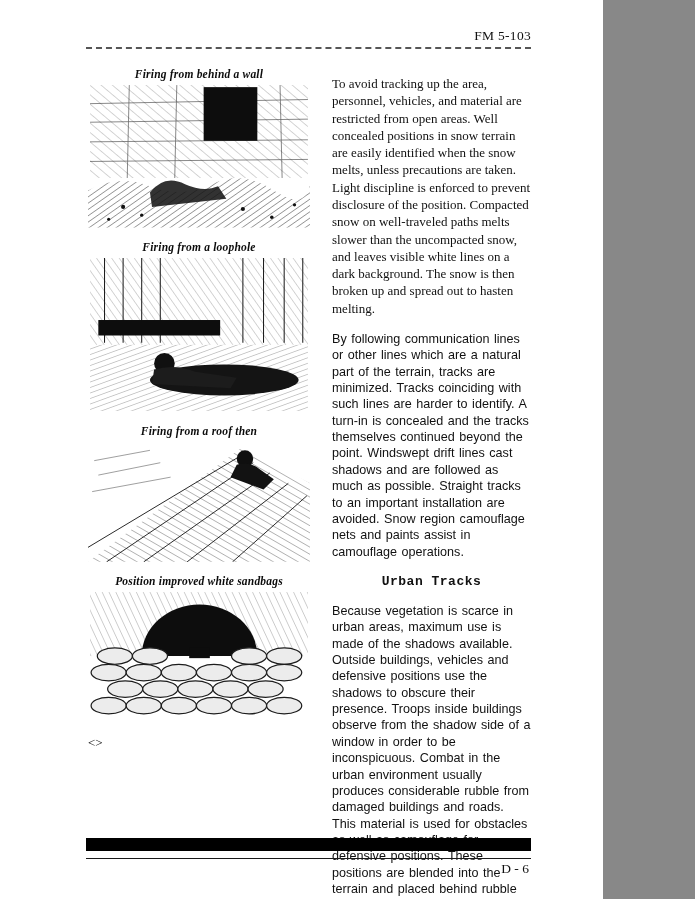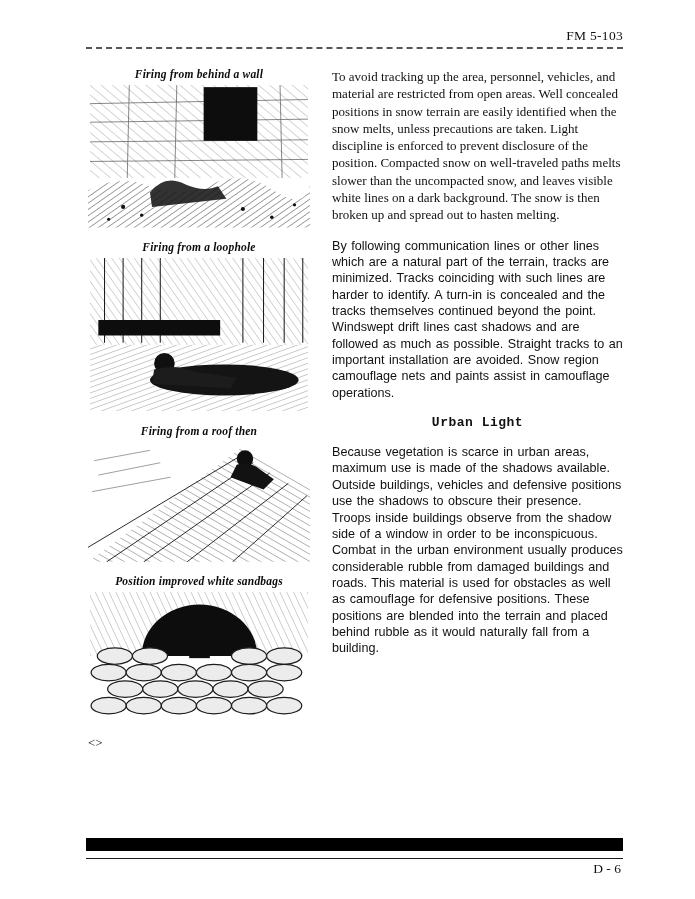--- a/index.html
+++ b/index.html
@@ -1,18 +1,18 @@
 <!DOCTYPE html>
 <html><head>
 <meta charset="utf-8">
 <style>
   html,body{margin:0;padding:0;background:#888;}
   .page{
     position:relative;
-    width:695px;height:899px;
+    width:603px;height:899px;
     background:#fff;
     overflow:hidden;
     font-family:"Liberation Serif",serif;
     color:#111;
   }
   
   .header{position:absolute;top:28px;left:86px;right:72px;}
   .doc-id{text-align:right;font-size:13.5px;letter-spacing:.3px;padding-bottom:3px;}
   .header-rule{border-bottom:2px dashed #555;height:0;}
   
@@ -26,21 +26,21 @@
     font-style:italic;font-weight:700;
     font-size:11.5px;letter-spacing:.2px;
     margin-bottom:3px;color:#0c0c0c;
   }
   .figure svg{display:block;width:100%;height:auto;background:#fff;}
   .nav-symbol{font-family:"Liberation Serif",serif;font-size:13px;text-align:left;margin-top:4px;}
   
   .serif-para{
     font-family:"Liberation Serif",serif;
     font-size:13px;line-height:1.33;
-    margin:0 0 14px 0;
+    margin:7px 0 14px 0;
   }
   .mono-para{
     font-family:Liberation Sans, sans-serif;
     font-size:12.6px;line-height:1.3;
     margin:0 0 14px 0;
     word-spacing:1px;
   }
   .urban-heading{
     font-family:"Liberation Mono","DejaVu Sans Mono",monospace;
     font-size:13px;font-weight:700;
@@ -193,21 +193,21 @@
           <rect x="98" y="56" width="20" height="10" fill="#0d0d0d"></rect>
         </svg>
       </div>
 
       <div class="nav-symbol">&lt;&gt;</div>
     </div>
 
     <div class="right-col">
       <p class="serif-para">To avoid tracking up the area, personnel, vehicles, and material are restricted from open areas. Well concealed positions in snow terrain are easily identified when the snow melts, unless precautions are taken. Light discipline is enforced to prevent disclosure of the position. Compacted snow on well-traveled paths melts slower than the uncompacted snow, and leaves visible white lines on a dark background. The snow is then broken up and spread out to hasten melting.</p>
       <p class="mono-para">By following communication lines or other lines which are a natural part of the terrain, tracks are minimized. Tracks coinciding with such lines are harder to identify. A turn-in is concealed and the tracks themselves continued beyond the point. Windswept drift lines cast shadows and are followed as much as possible. Straight tracks to an important installation are avoided. Snow region camouflage nets and paints assist in camouflage operations.</p>
-      <div class="urban-heading">Urban Light</div>
+      <div class="urban-heading">Urban Tracks</div>
       <p class="mono-para">Because vegetation is scarce in urban areas, maximum use is made of the shadows available. Outside buildings, vehicles and defensive positions use the shadows to obscure their presence. Troops inside buildings observe from the shadow side of a window in order to be inconspicuous. Combat in the urban environment usually produces considerable rubble from damaged buildings and roads. This material is used for obstacles as well as camouflage for defensive positions. These positions are blended into the terrain and placed behind rubble as it would naturally fall from a building.</p>
     </div>
 
   </div>
 
   <div class="footer-bar"></div>
   <div class="footer-rule"></div>
   <div class="page-number">D - 6</div>
 
 </div>

